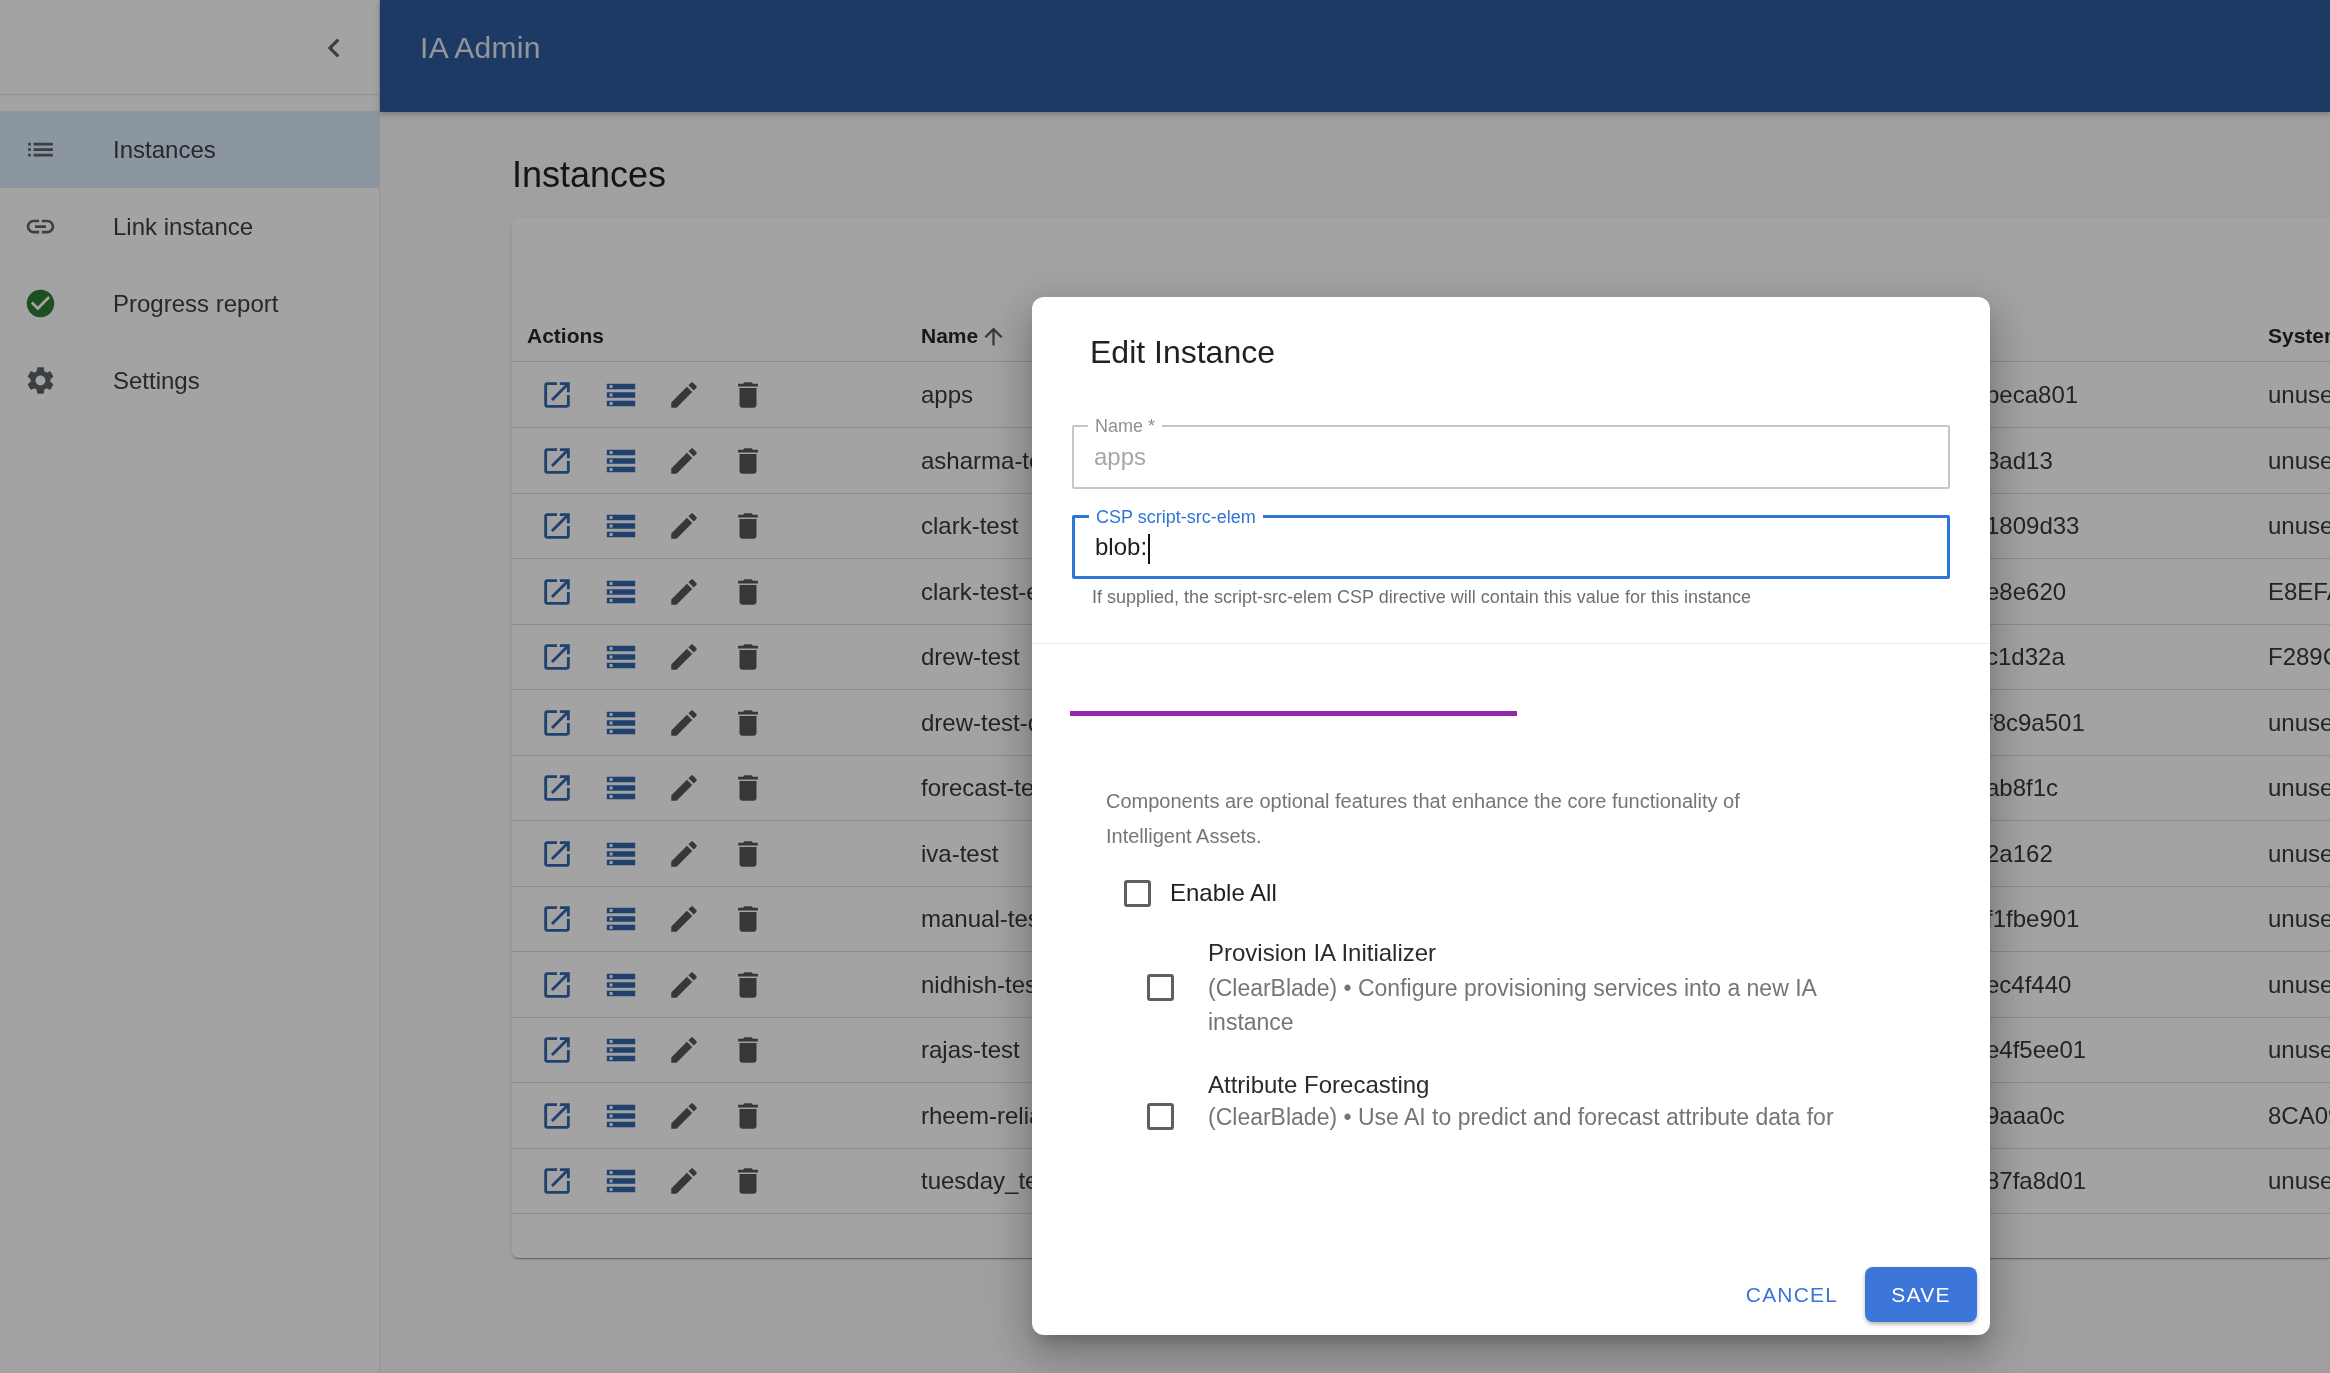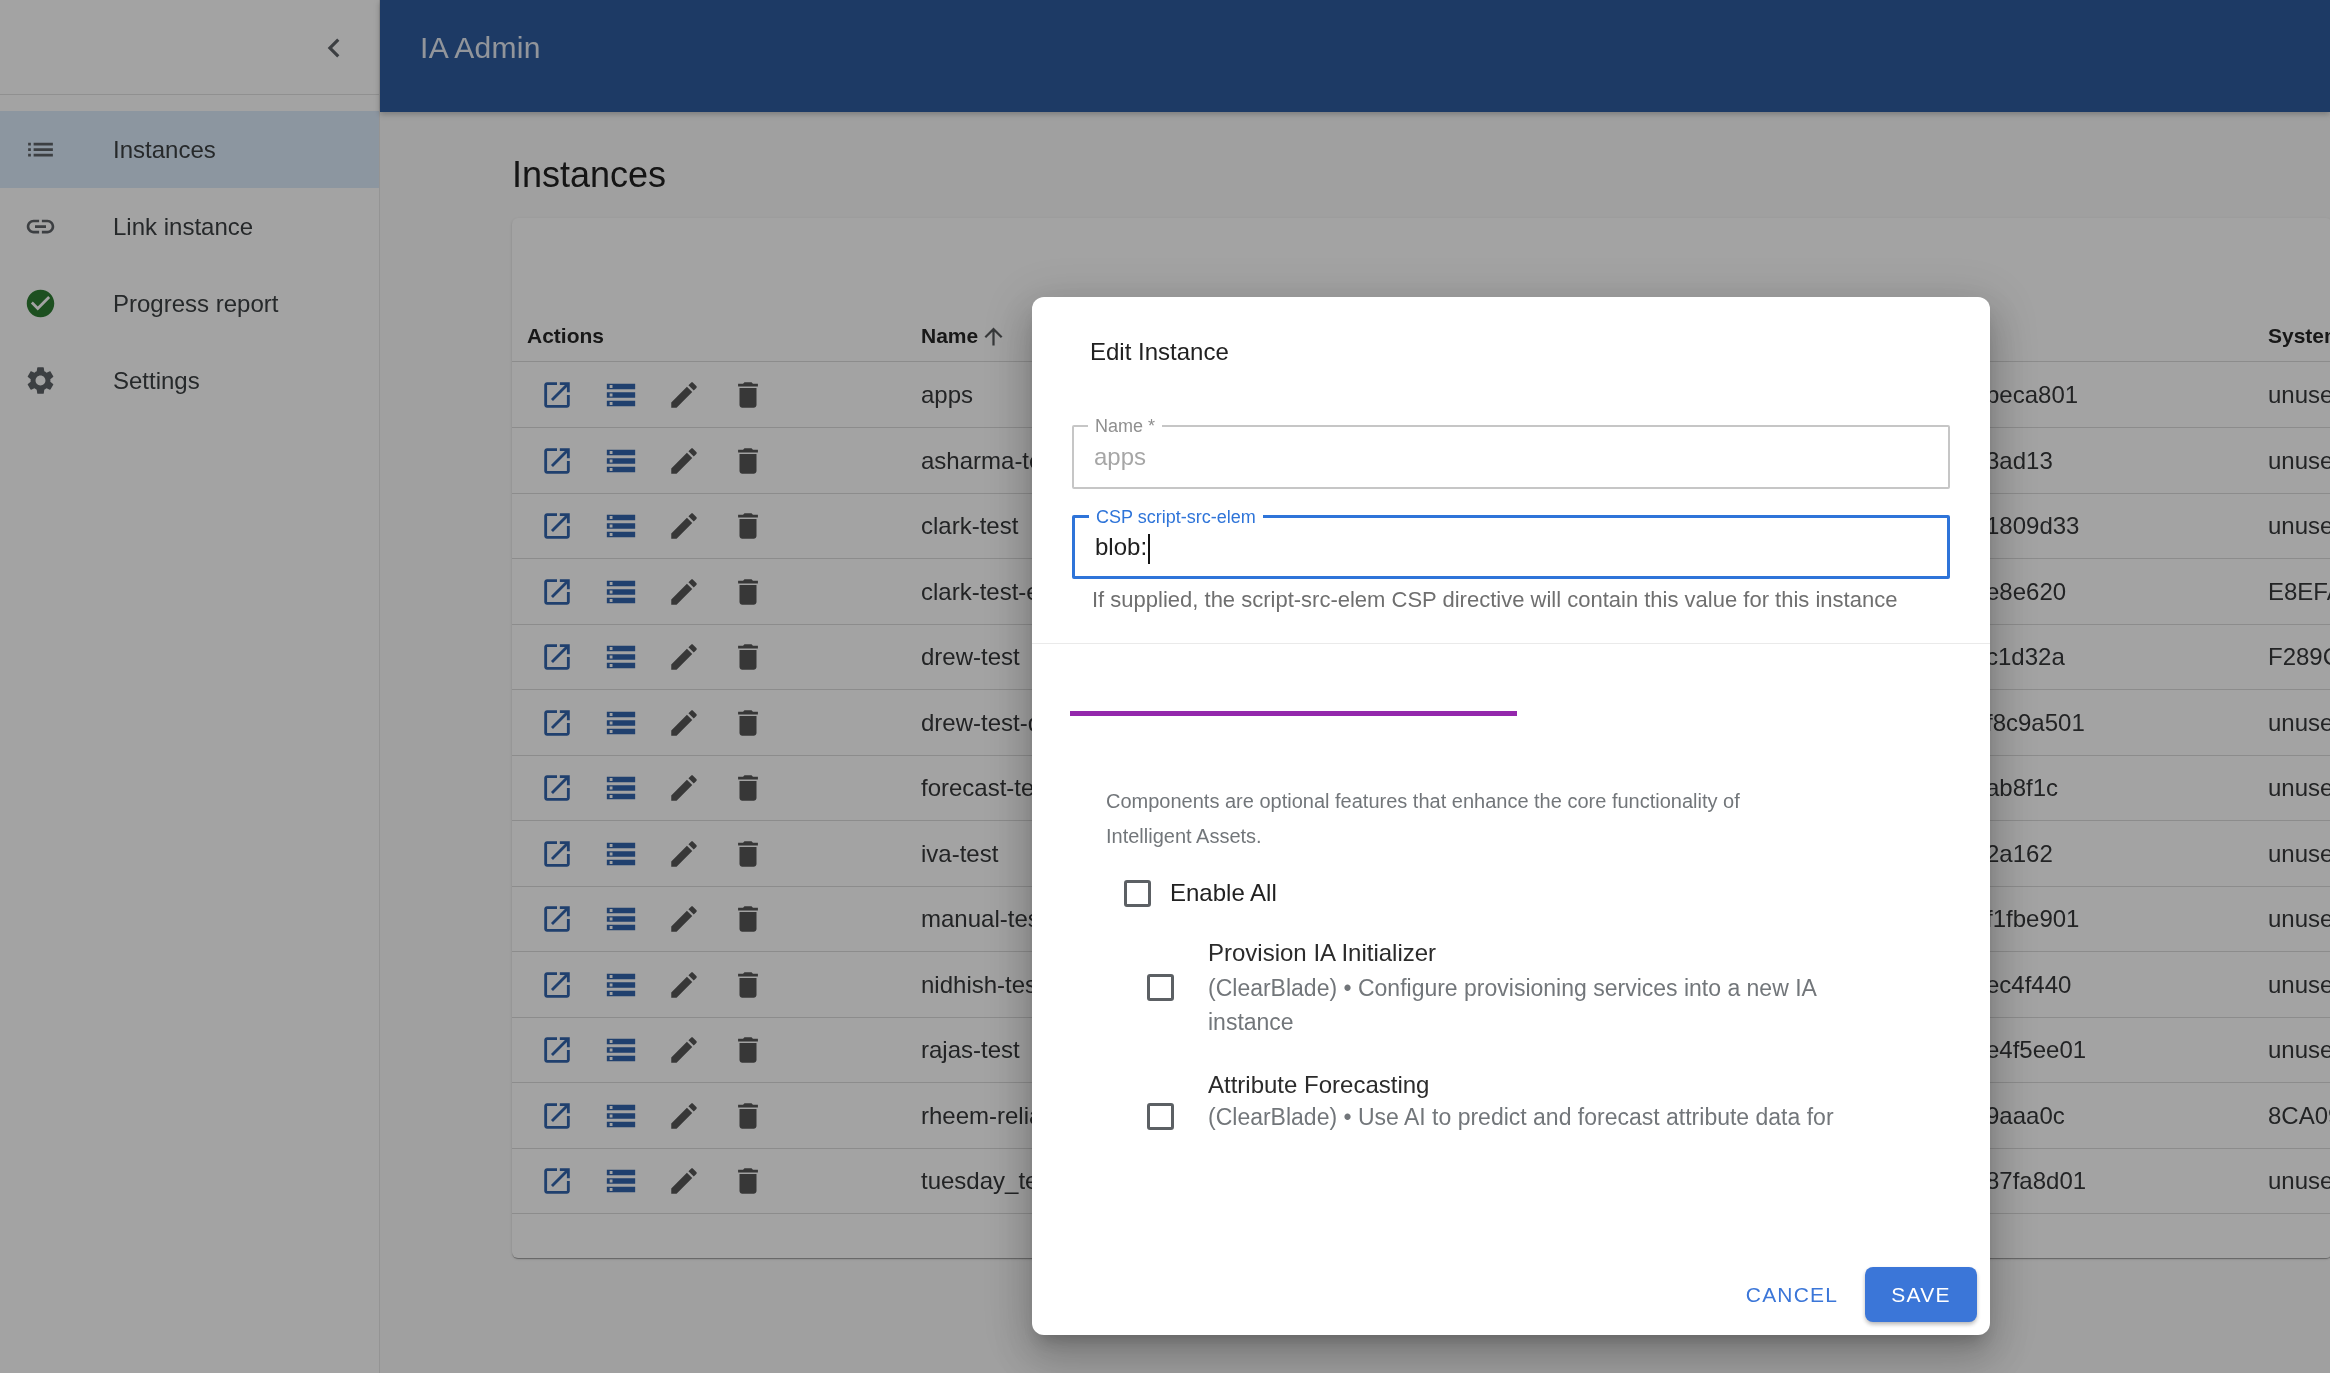--- a/index.html
+++ b/index.html
@@ -49,34 +49,34 @@
   .cell-name { left:409px; }
   .cell-hash { left:1474px; }
   .cell-system { left:1756px; }
 
   
   .scrim { position:absolute; left:0; top:0; width:2330px; height:1373px; background:rgba(0,0,0,0.36); z-index:5; }
 
   
   .modal { position:absolute; left:1032px; top:297px; width:958px; height:1038px; background:#ffffff; border-radius:12px; z-index:10;
            box-shadow:0 11px 15px -7px rgba(0,0,0,0.2), 0 24px 38px 3px rgba(0,0,0,0.14), 0 9px 46px 8px rgba(0,0,0,0.12); }
-  .modal-title { position:absolute; left:58px; top:37px; font-size:24px; font-weight:500; color:#212121; line-height:36px; }
+  .modal-title { position:absolute; left:58px; top:37px; font-size:32px; font-weight:500; color:#212121; line-height:36px; }
 
   .field { position:absolute; left:40px; width:878px; height:64px; border-radius:2px; background:#fff; }
   .field-name { top:128px; border:2px solid #c6c6c6; }
   .field-csp  { top:218px; border:3px solid #2e74d9; }
   .float-label { position:absolute; top:-12px; left:14px; background:#fff; padding:0 7px; font-size:18px; line-height:22px; white-space:nowrap; }
   .float-label.gray { color:#8f8f8f; }
   .float-label.blue { color:#2e74d9; }
   .field-value { font-size:24px; padding-left:20px; }
   .field-name .field-value { line-height:60px; color:#a6a6a6; }
   .field-csp  .field-value { line-height:58px; color:#1f1f1f; }
   .caret { display:inline-block; width:2px; height:30px; background:#141414; vertical-align:middle; margin-left:1px; }
 
-  .helper { position:absolute; left:60px; top:290px; font-size:22px; color:#6f6f6f; }
+  .helper { position:absolute; left:60px; top:290px; font-size:18px; color:#6f6f6f; }
   .mdivider { position:absolute; left:0; top:346px; width:958px; height:1px; background:#eaeaea; }
 
   .tabs { position:absolute; left:38px; top:349px; width:894px; height:66px; }
   .tab { position:absolute; top:0; width:447px; text-align:center; line-height:66px; font-size:21px; font-weight:500; letter-spacing:1.5px; cursor:pointer; }
   .tab-components { left:0; color:#3c4043; }
   .tab-advanced { left:447px; color:#8a8f94; }
   .tab-underline { position:absolute; left:38px; top:414px; width:447px; height:5px; background:#9428ac; }
 
   .mdesc { position:absolute; left:74px; top:487px; font-size:20px; line-height:35px; color:#72767a; }
 

